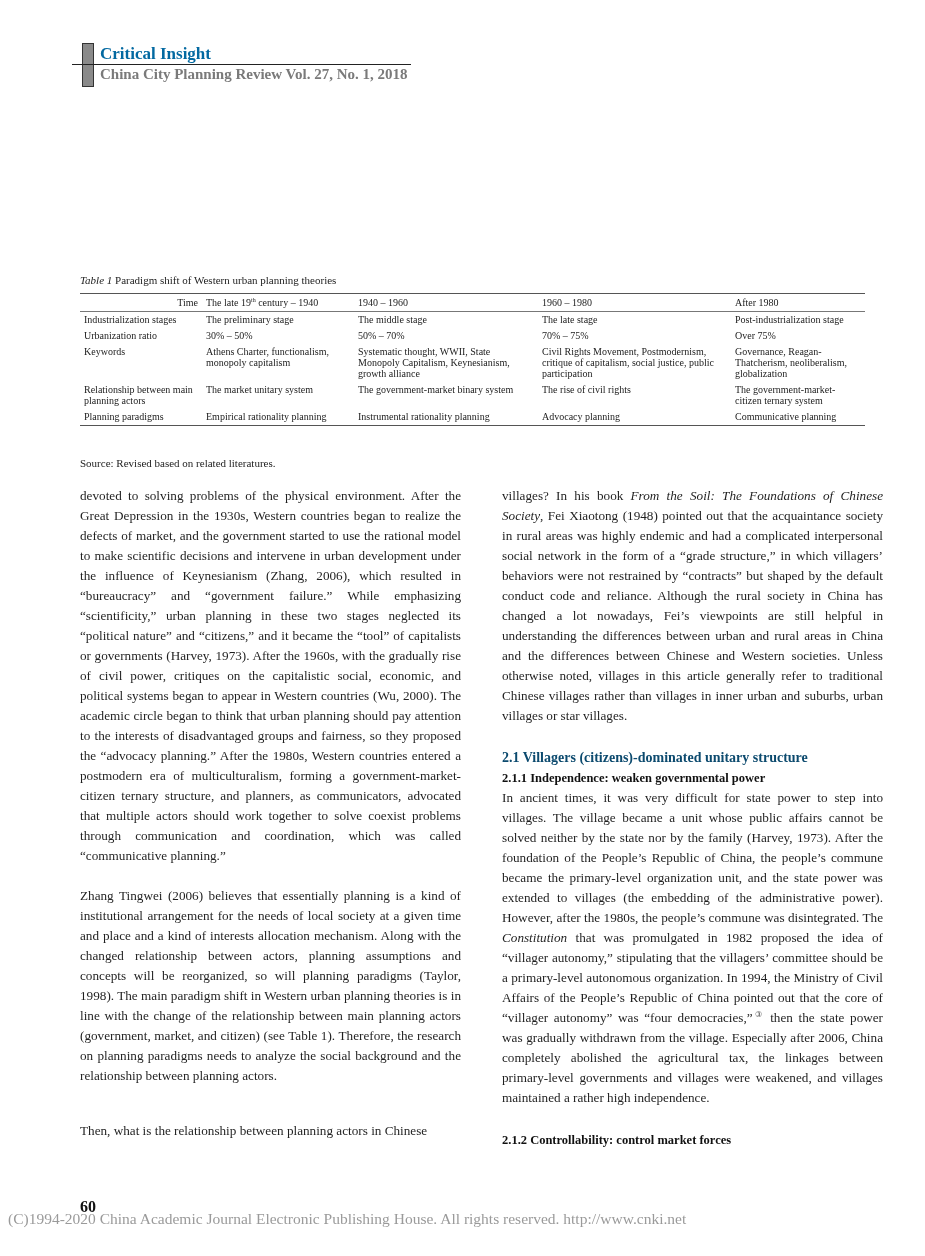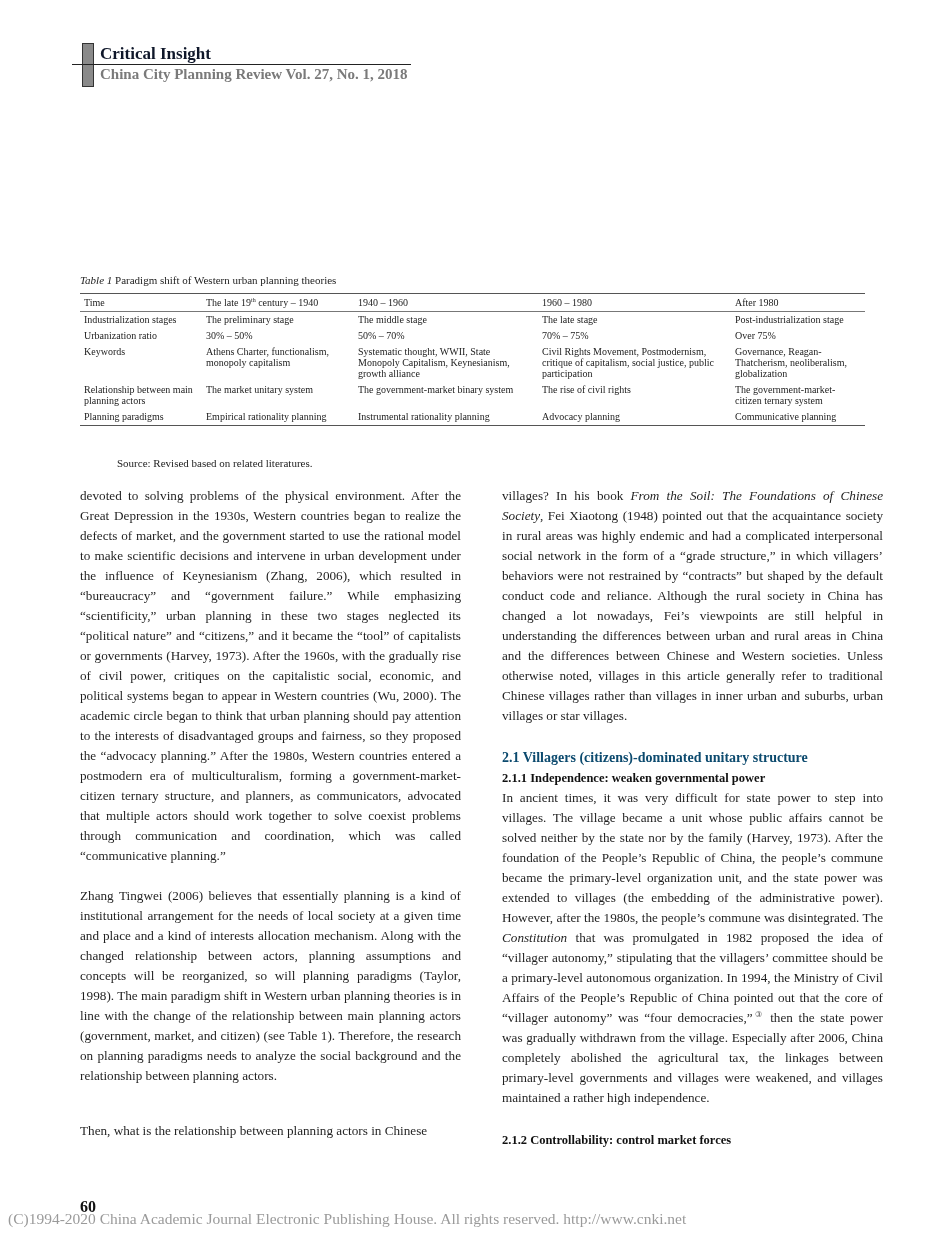--- a/index.html
+++ b/index.html
@@ -3,37 +3,37 @@
 <meta charset="utf-8">
 <style>
   html, body { margin: 0; padding: 0; background: #ffffff; }
   body { width: 925px; height: 1256px; position: relative; overflow: hidden;
          font-family: "Liberation Serif", "DejaVu Serif", serif; color: #1a1a1a; }
 
   
   .hdr-box { position: absolute; left: 82px; top: 43px; width: 10px; height: 42px;
              background: #8a8a8a; border: 1px solid #333; }
   .hdr-rule { position: absolute; left: 72px; top: 64px; width: 339px; height: 1px; background: #222; }
-  .hdr-title { position: absolute; left: 100px; top: 44px; font-size: 17px; font-weight: bold; color: #0f172a; }
+  .hdr-title { position: absolute; left: 100px; top: 44px; font-size: 17px; font-weight: bold; color: #0369a1; }
   .hdr-sub { position: absolute; left: 100px; top: 66px; font-size: 15px; font-weight: bold; color: #7a7a7a; }
 
   
   .tbl-caption { position: absolute; left: 80px; top: 274px; font-size: 11px; color: #222; }
   .tbl-caption i { }
   table.ptable { position: absolute; left: 80px; top: 293px; width: 785px; border-collapse: collapse;
                  font-size: 10px; line-height: 11px; color: #222; }
   table.ptable td { vertical-align: top; padding: 2px 4px 3px 4px; }
   table.ptable tr.head td { border-top: 1.5px solid #555; border-bottom: 1px solid #777; padding-top: 3px; padding-bottom: 3px; }
   table.ptable tr.last td { border-bottom: 1.5px solid #555; }
-  table.ptable td.c0 { width: 114px; }
+  table.ptable td.c0 { width: 114px; text-align: right; }
   table.ptable td.c1 { width: 144px; }
   table.ptable td.c2 { width: 176px; }
   table.ptable td.c3 { width: 185px; }
   sup.s { font-size: 6px; vertical-align: super; line-height: 0; }
-  .tbl-source { position: absolute; left: 80px; top: 457px; font-size: 11px; color: #222; margin-left: 37px; }
+  .tbl-source { position: absolute; left: 80px; top: 457px; font-size: 11px; color: #222; }
 
   
   .col { position: absolute; width: 381px; font-size: 13.2px; line-height: 20px;
          text-align: justify; color: #1f1f1f; }
   .col.left { left: 80px; top: 486px; }
   .col.right { left: 484px; top: 486px; margin-left: 18px; }
   .col p { margin: 0; }
   .gap { height: 20px; }
   .h2 { font-weight: bold; font-size: 15.5px; line-height: 20px; color: #111; text-align: left; margin: 0; }
   .h3 { font-weight: bold; font-size: 14px; line-height: 20px; color: #0c4a6e; margin: 0; }

